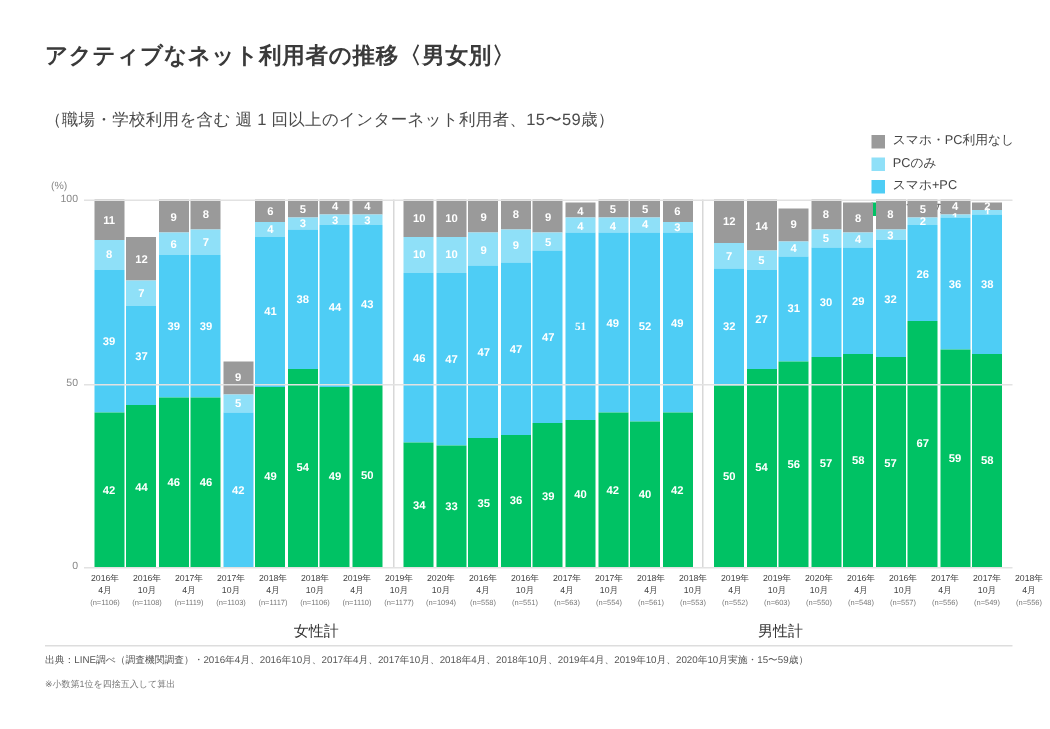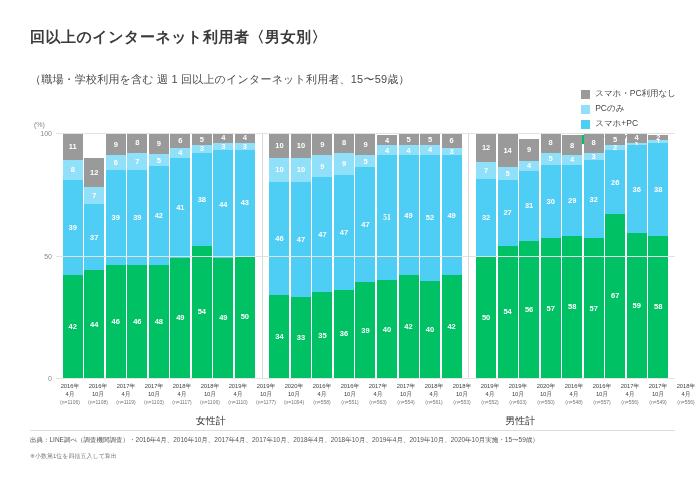--- a/index.html
+++ b/index.html
@@ -76,21 +76,21 @@
 
   .source{position:absolute;left:30px;top:436px;font-size:6.5px;color:#555;}
   .note{position:absolute;left:30px;top:452px;font-size:6px;color:#777;}
   .rule{position:absolute;left:30px;right:25px;top:430px;border-top:1px solid #ddd;}
 </style>
 </head>
 <body>
 
 <div class="page">
 
-  <div class="title">回以上のインターネット利用者〈男女別〉</div>
+  <div class="title">アクティブなネット利用者の推移〈男女別〉</div>
   <div class="subtitle">（職場・学校利用を含む 週 1 回以上のインターネット利用者、15〜59歳）</div>
 
   <div class="legend" id="legend">
       <div class="legend-item">
         <span class="legend-swatch" style="background: rgb(154, 154, 154);"></span>
         <span>スマホ・PC利用なし</span>
       </div>
       <div class="legend-item">
         <span class="legend-swatch" style="background: rgb(143, 224, 248);"></span>
         <span>PCのみ</span>
@@ -136,21 +136,20 @@
             <div class="bar">
               <div class="seg none" style="height: 19.6px;">8</div>
               <div class="seg pconly" style="height: 17.15px;">7</div>
               <div class="seg sppc" style="height: 95.55px;">39</div>
               <div class="seg sp" style="height: 112.7px;">46</div>
             </div>
             <div class="bar">
               <div class="seg none" style="height: 22.05px;">9</div>
               <div class="seg pconly" style="height: 12.25px;">5</div>
               <div class="seg sppc" style="height: 102.9px;">42</div>
-              <div class="seg sp" style="height: 117.6px;">48</div>
             </div>
             <div class="bar">
               <div class="seg none" style="height: 14.7px;">6</div>
               <div class="seg pconly" style="height: 9.8px;">4</div>
               <div class="seg sppc" style="height: 100.45px;">41</div>
               <div class="seg sp" style="height: 120.05px;">49</div>
             </div>
             <div class="bar">
               <div class="seg none" style="height: 12.25px;">5</div>
               <div class="seg pconly" style="height: 7.35px;">3</div>

